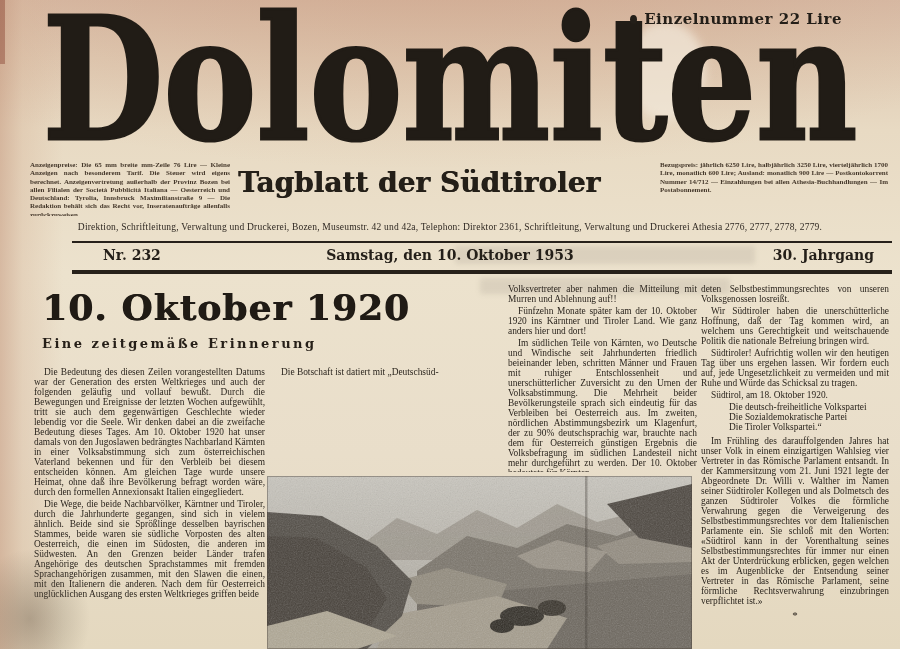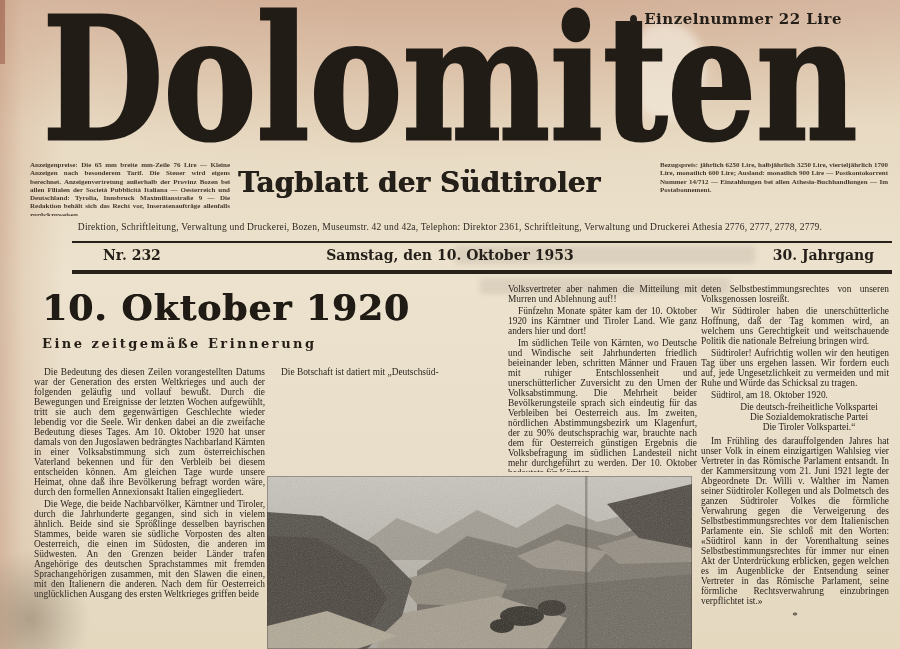--- a/index.html
+++ b/index.html
@@ -52,21 +52,21 @@
     letter-spacing:2.5px; color:#261f18; }
 
   .col { position:absolute; text-align:justify; font-size:9.4px; line-height:10px; overflow:hidden; color:#2c261f; }
   .col p { margin:0 0 2px 0; }
   .col p.indent { text-indent:10px; }
   .col p.spaced { letter-spacing:1.8px; }
   .col1 { left:34px;  top:367px; width:231px; height:282px; }
   .col2 { left:271px; top:367px; width:234px; height:107px; }
   .col3 { left:508px; top:284px; width:189px; height:188px; }
   .col4 { left:701px; top:284px; width:188px; height:365px; }
-  .signatures { padding-left:28px; text-align:center;font-family:Liberation Serif, serif; }
+  .signatures { padding-left:28px; text-align:left;font-family:Liberation Serif, serif; }
   .signatures div { line-height:10px; }
   .star { text-align:center; font-size:11px; margin-top:4px; }
 
   .photo { position:absolute; left:267px; top:476px; width:425px; height:173px; }
 </style>
 </head>
 <body>
 
 <div class="page">
 

